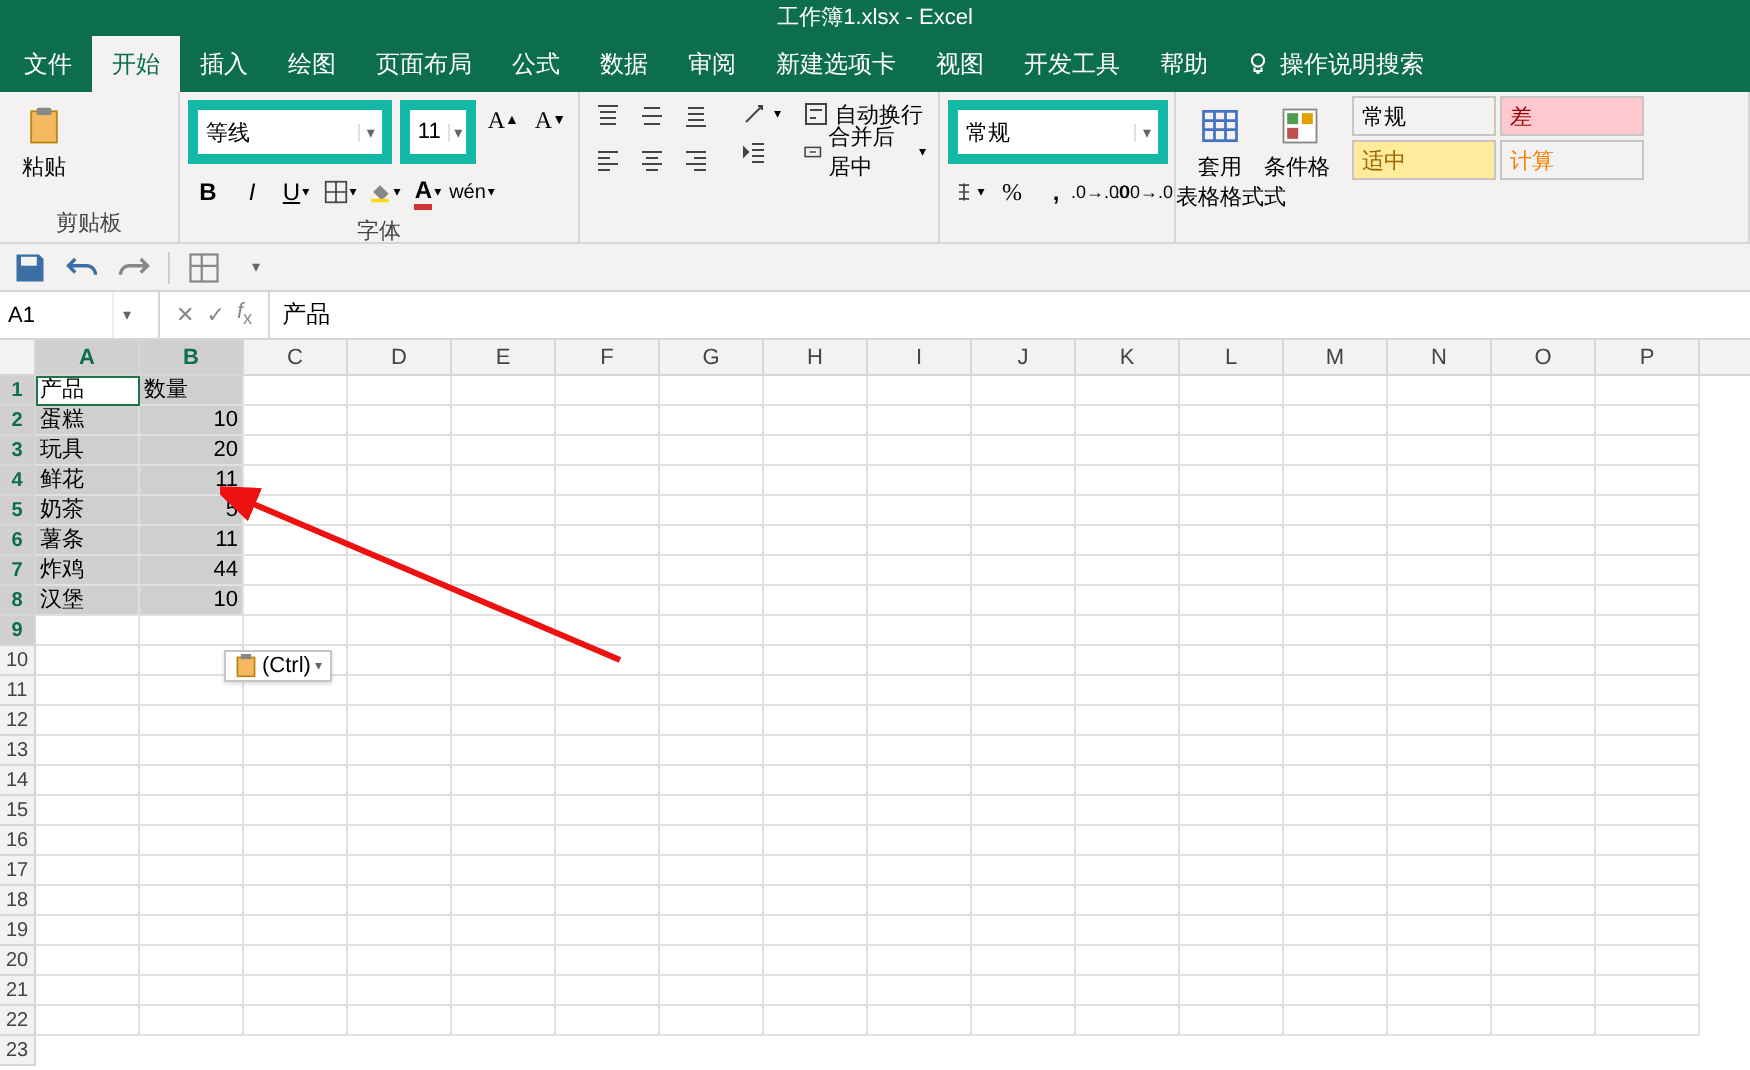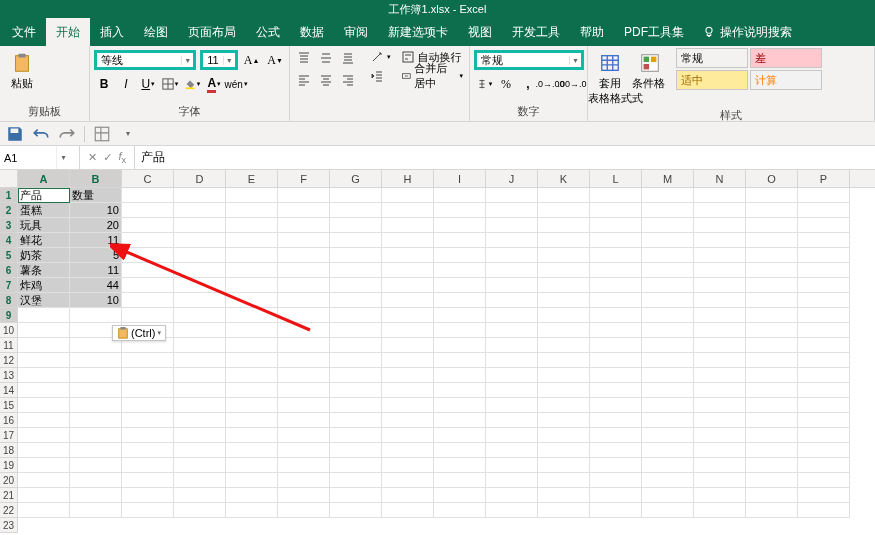--- a/index.html
+++ b/index.html
@@ -19,21 +19,21 @@
 
 .ribbon { background: #f3f2f1; height: 76px; display: flex; border-bottom: 1px solid #d6d6d6; }
 .group { display: flex; flex-direction: column; justify-content: space-between; border-right: 1px solid #d6d6d6; padding: 2px 4px 0 4px; }
 .group-label { text-align: center; font-size: 11px; color: #444; padding: 2px 0; }
 .group-ctrls { display: flex; align-items: flex-start; gap: 4px; flex: 1; }
 .btn-big { display: flex; flex-direction: column; align-items: center; justify-content: center; width: 36px; padding-top: 4px; cursor: pointer; font-size: 11px; gap: 2px; }
 .btn-big svg { width: 22px; height: 22px; }
 .mini-col { display: flex; flex-direction: column; gap: 1px; font-size: 11px; }
 .mini-row { display: flex; align-items: center; gap: 3px; height: 18px; padding: 0 2px; cursor: pointer; }
 .mini-row svg, .mini-row .ic { width: 14px; height: 14px; }
-.combo { display: flex; align-items: center; border: 3px solid #14b8a6; background: #fff; height: 20px; font-size: 11px; justify-content: space-between; }
+.combo { display: flex; align-items: center; border: 5px solid #14b8a6; background: #fff; height: 32px; font-size: 11px; justify-content: space-between; }
 .combo span { padding: 0 4px; flex: 1; }
 .combo .dd { width: 12px; text-align: center; border-left: 1px solid #e0e0e0; color: #666; font-size: 8px; }
 .font-row1 { display: flex; gap: 4px; margin-bottom: 4px; }
 .font-row2 { display: flex; gap: 2px; align-items: center; }
 .fbtn { width: 20px; height: 20px; display: flex; align-items: center; justify-content: center; cursor: pointer; font-size: 12px; font-family: "Times New Roman", serif; }
 .fbtn .dd { font-size: 7px; margin-left: 1px; }
 .align-grid { display: grid; grid-template-columns: repeat(3, 20px); grid-template-rows: repeat(2, 20px); gap: 2px; }
 .align-btn { display: flex; align-items: center; justify-content: center; cursor: pointer; }
 .align-btn svg { width: 14px; height: 14px; }
 .style-swatch { width: 72px; height: 20px; border: 1px solid #c8c6c4; font-size: 11px; display: flex; align-items: center; padding: 0 4px; cursor: pointer; }
@@ -87,21 +87,20 @@
   <div class="tab">插入</div>
   <div class="tab">绘图</div>
   <div class="tab">页面布局</div>
   <div class="tab">公式</div>
   <div class="tab">数据</div>
   <div class="tab">审阅</div>
   <div class="tab">新建选项卡</div>
   <div class="tab">视图</div>
   <div class="tab">开发工具</div>
   <div class="tab">帮助</div>
-  <div class="tab">PDF工具集</div>
   <div class="tell-me">
     <svg viewBox="0 0 16 16" fill="none" stroke="#fff" stroke-width="1.2">
         <circle cx="8" cy="6" r="3.5"></circle>
         <path d="M6 10v2h4v-2M7 13h2"></path>
       </svg>
     <span>操作说明搜索</span>
   </div>
 </div>
 
 <div class="ribbon">
@@ -256,21 +255,20 @@
             <b>,</b>
           </div>
         <div class="fbtn">
             <span style="font-size:9px">.0→.00</span>
           </div>
         <div class="fbtn">
             <span style="font-size:9px">.00→.0</span>
           </div>
       </div>
     </div>
-    <div class="group-label">数字</div>
   </div>
 
   <div class="group" style="flex:1;min-width:260px">
     <div class="group-ctrls">
       <div class="btn-big">
         <svg viewBox="0 0 24 24" fill="none" stroke="#4472c4" stroke-width="1.5">
             <rect x="3" y="4" width="18" height="16"></rect>
             <path d="M3 9h18M3 14h18M9 4v16M15 4v16"></path>
           </svg>
         <span style="white-space:pre;text-align:center">套用
@@ -285,21 +283,20 @@
           </svg>
         <span>条件格式</span>
       </div>
       <div style="display:grid;grid-template-columns:repeat(2,auto);gap:2px;margin-left:4px">
         <div class="style-swatch">常规</div>
         <div class="style-swatch" style="background:#ffc7ce;color:#9c0006">差</div>
         <div class="style-swatch" style="background:#ffeb9c;color:#9c6500">适中</div>
         <div class="style-swatch" style="background:#f2f2f2;color:#fa7d00">计算</div>
       </div>
     </div>
-    <div class="group-label">样式</div>
   </div>
 </div>
 
 <div class="qat2">
   <div class="qbtn">
       <svg viewBox="0 0 16 16" fill="#3a6ea5">
         <path d="M2 2h10l2 2v10H2zM4 3v4h7V3M5 10h6v4H5z"></path>
       </svg>
     </div>
   <div class="qbtn">

